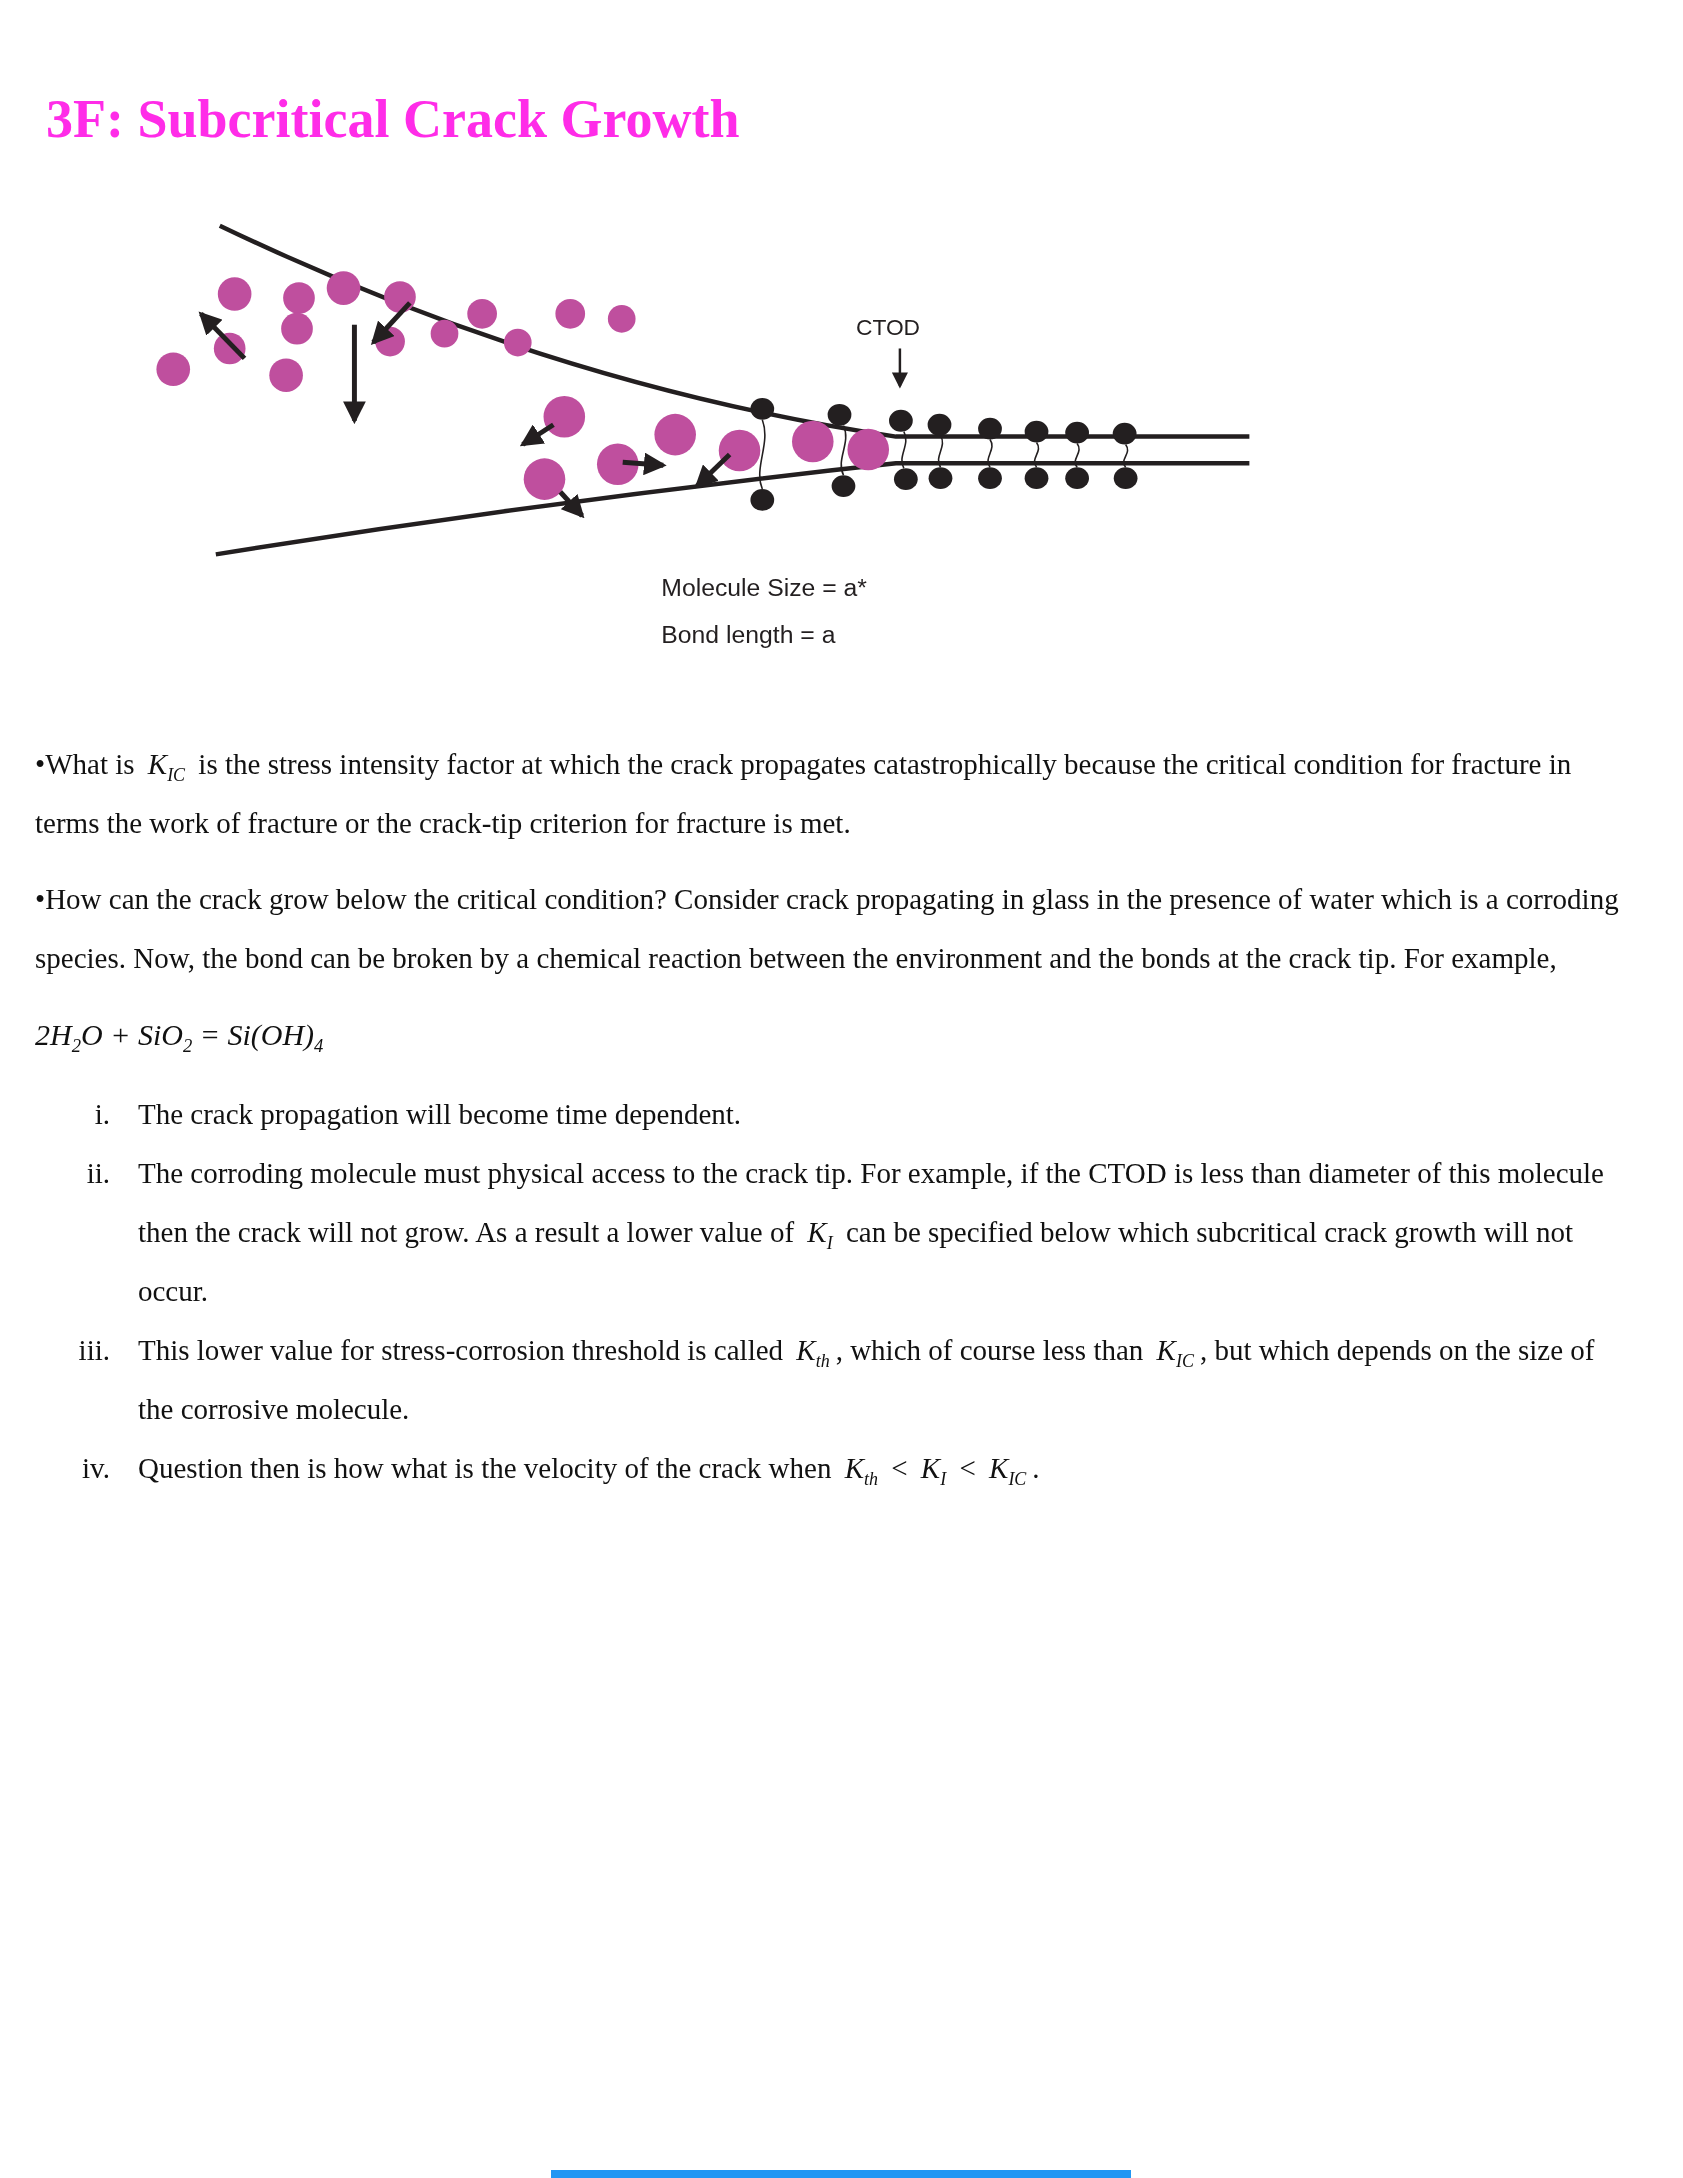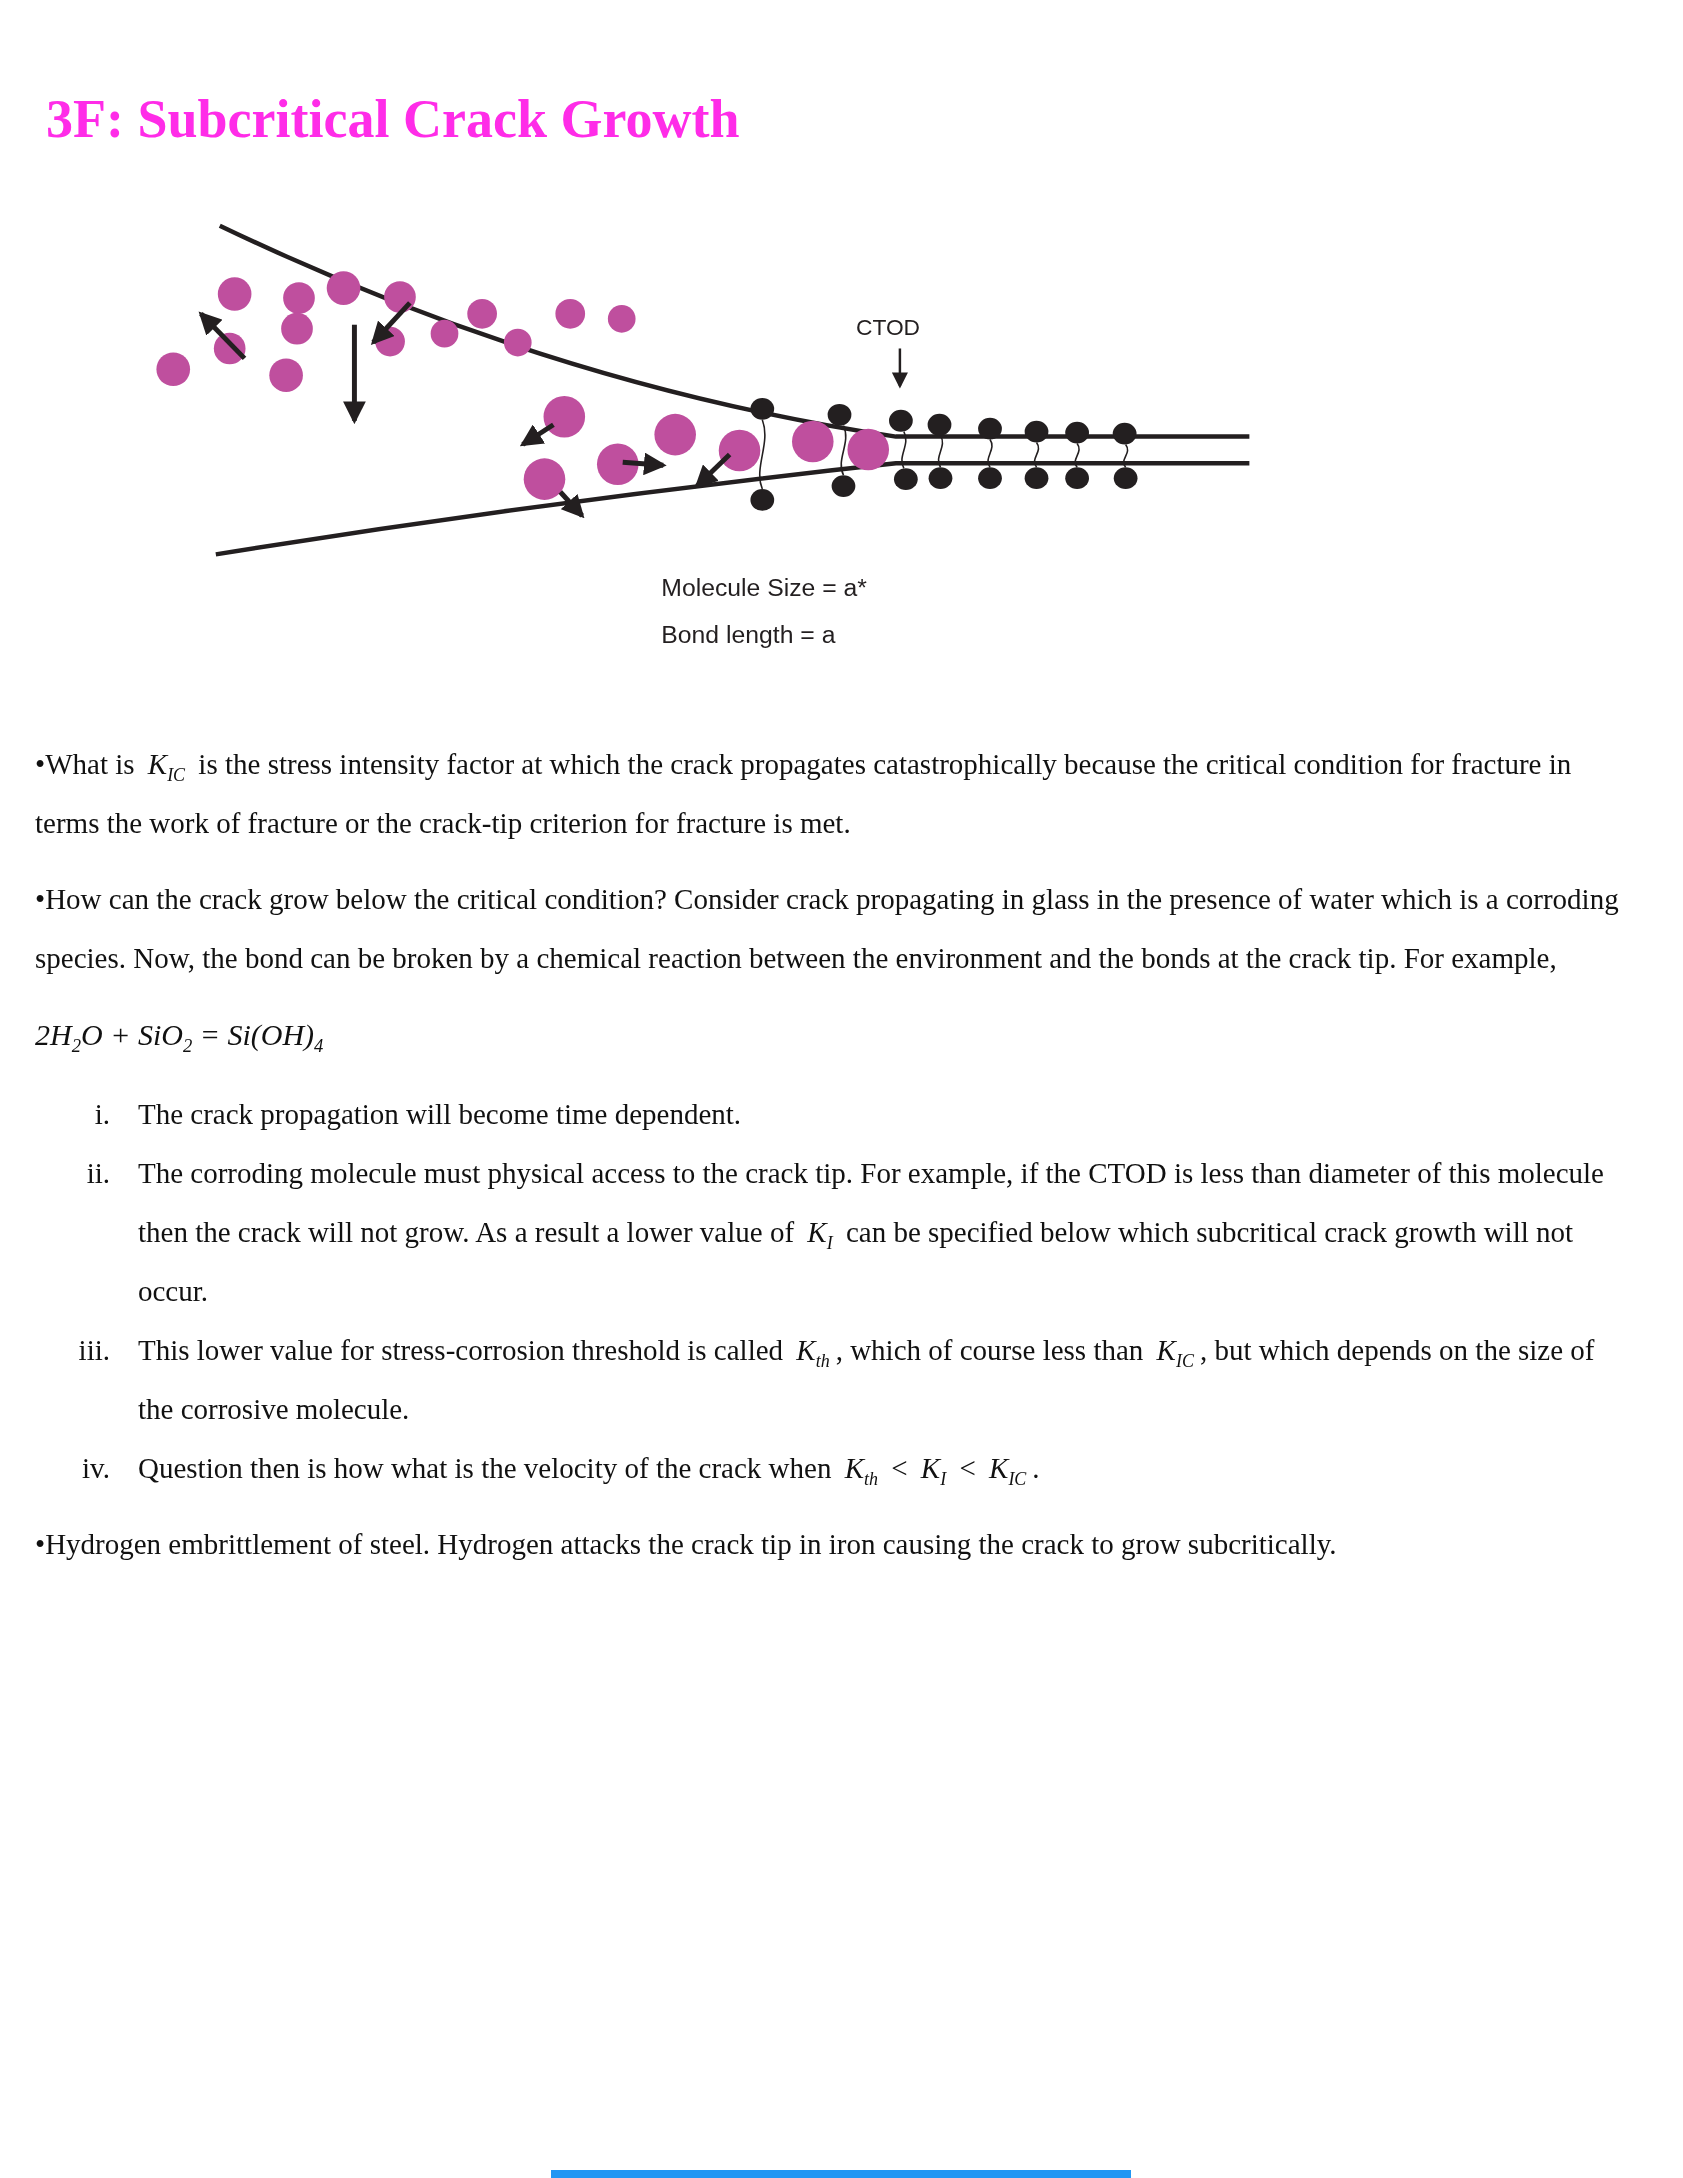--- a/index.html
+++ b/index.html
@@ -152,20 +152,19 @@
     </div>
 
     <div class="li">
       <span class="num">iv.</span>
       <span class="txt"><span>Question then is how what is the velocity of the crack when </span><span class="m"><span class="v">K</span><sub>th</sub></span><span> &lt; </span><span class="m"><span class="v">K</span><sub>I</sub></span><span> &lt; </span><span class="m"><span class="v">K</span><sub>IC</sub></span><span>.</span></span>
     </div>
 
   </div>
 
 
-  <p class="para"><span>•Hydrogen embrittlement of steel. Hydrogen attacks the crack tip in iron causing the crack to grow subcritically.</span></p>
 
 
 
 </div>
 
 <div class="bottom-bar"></div>
 
 
 </body></html>

